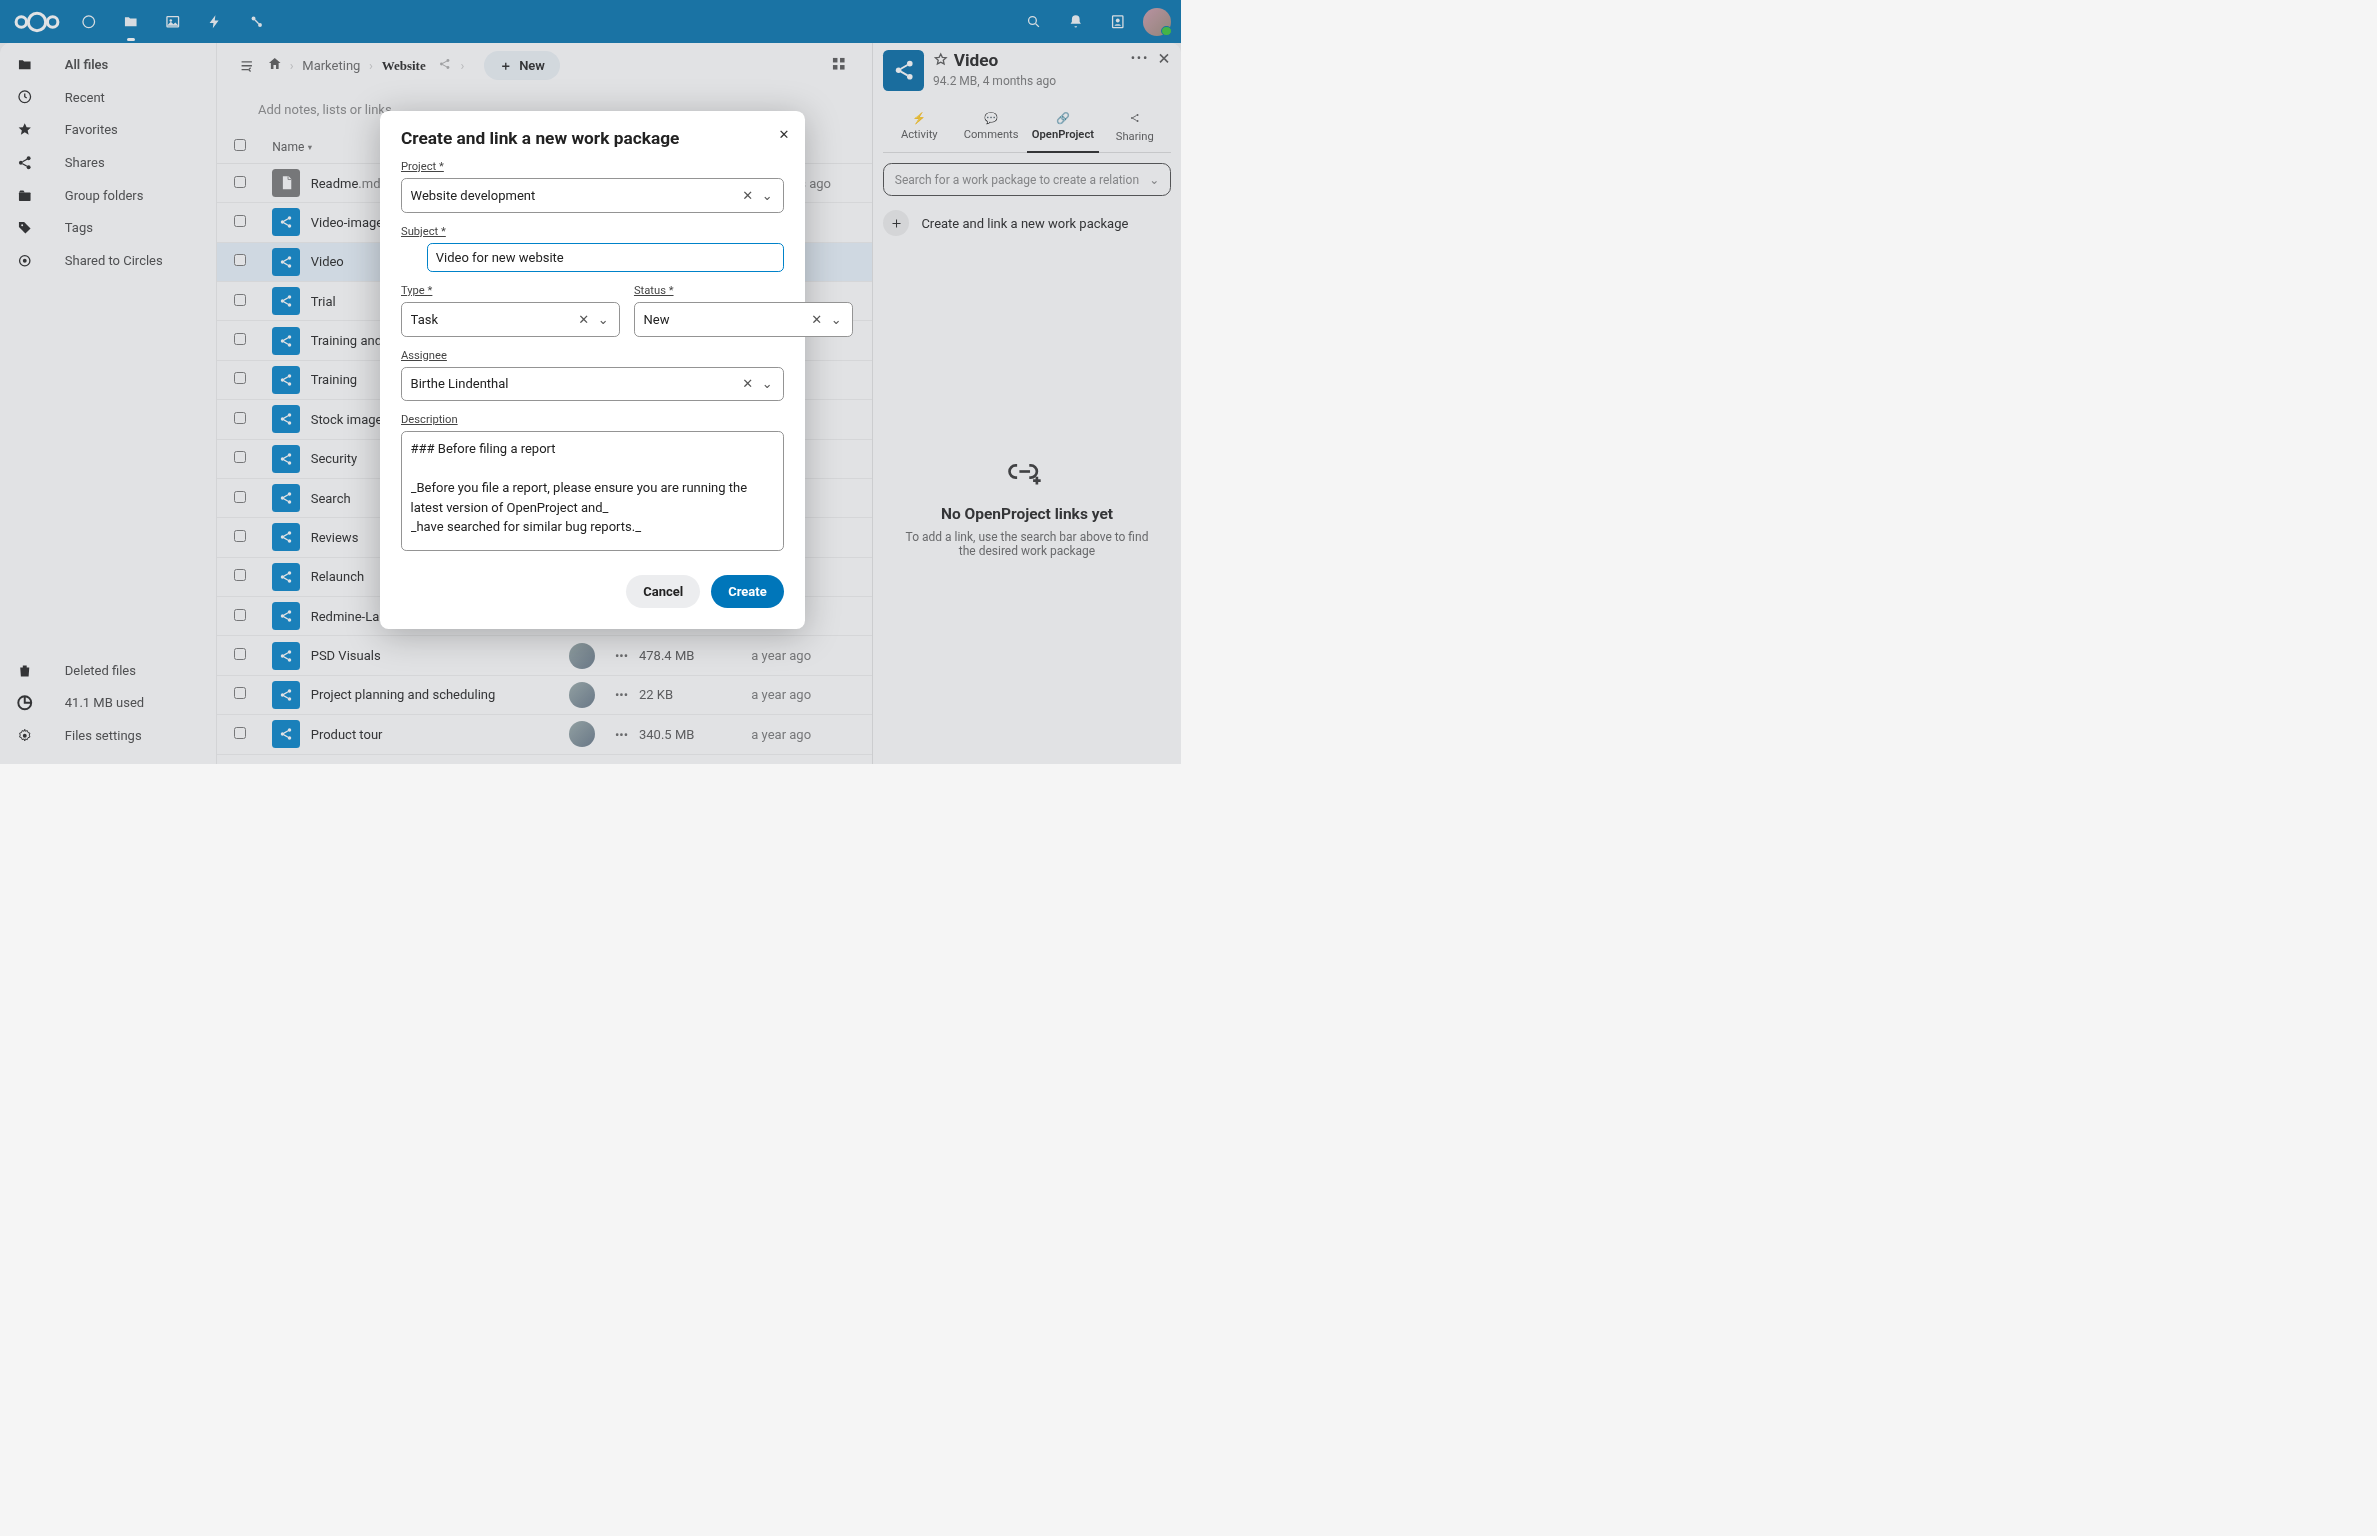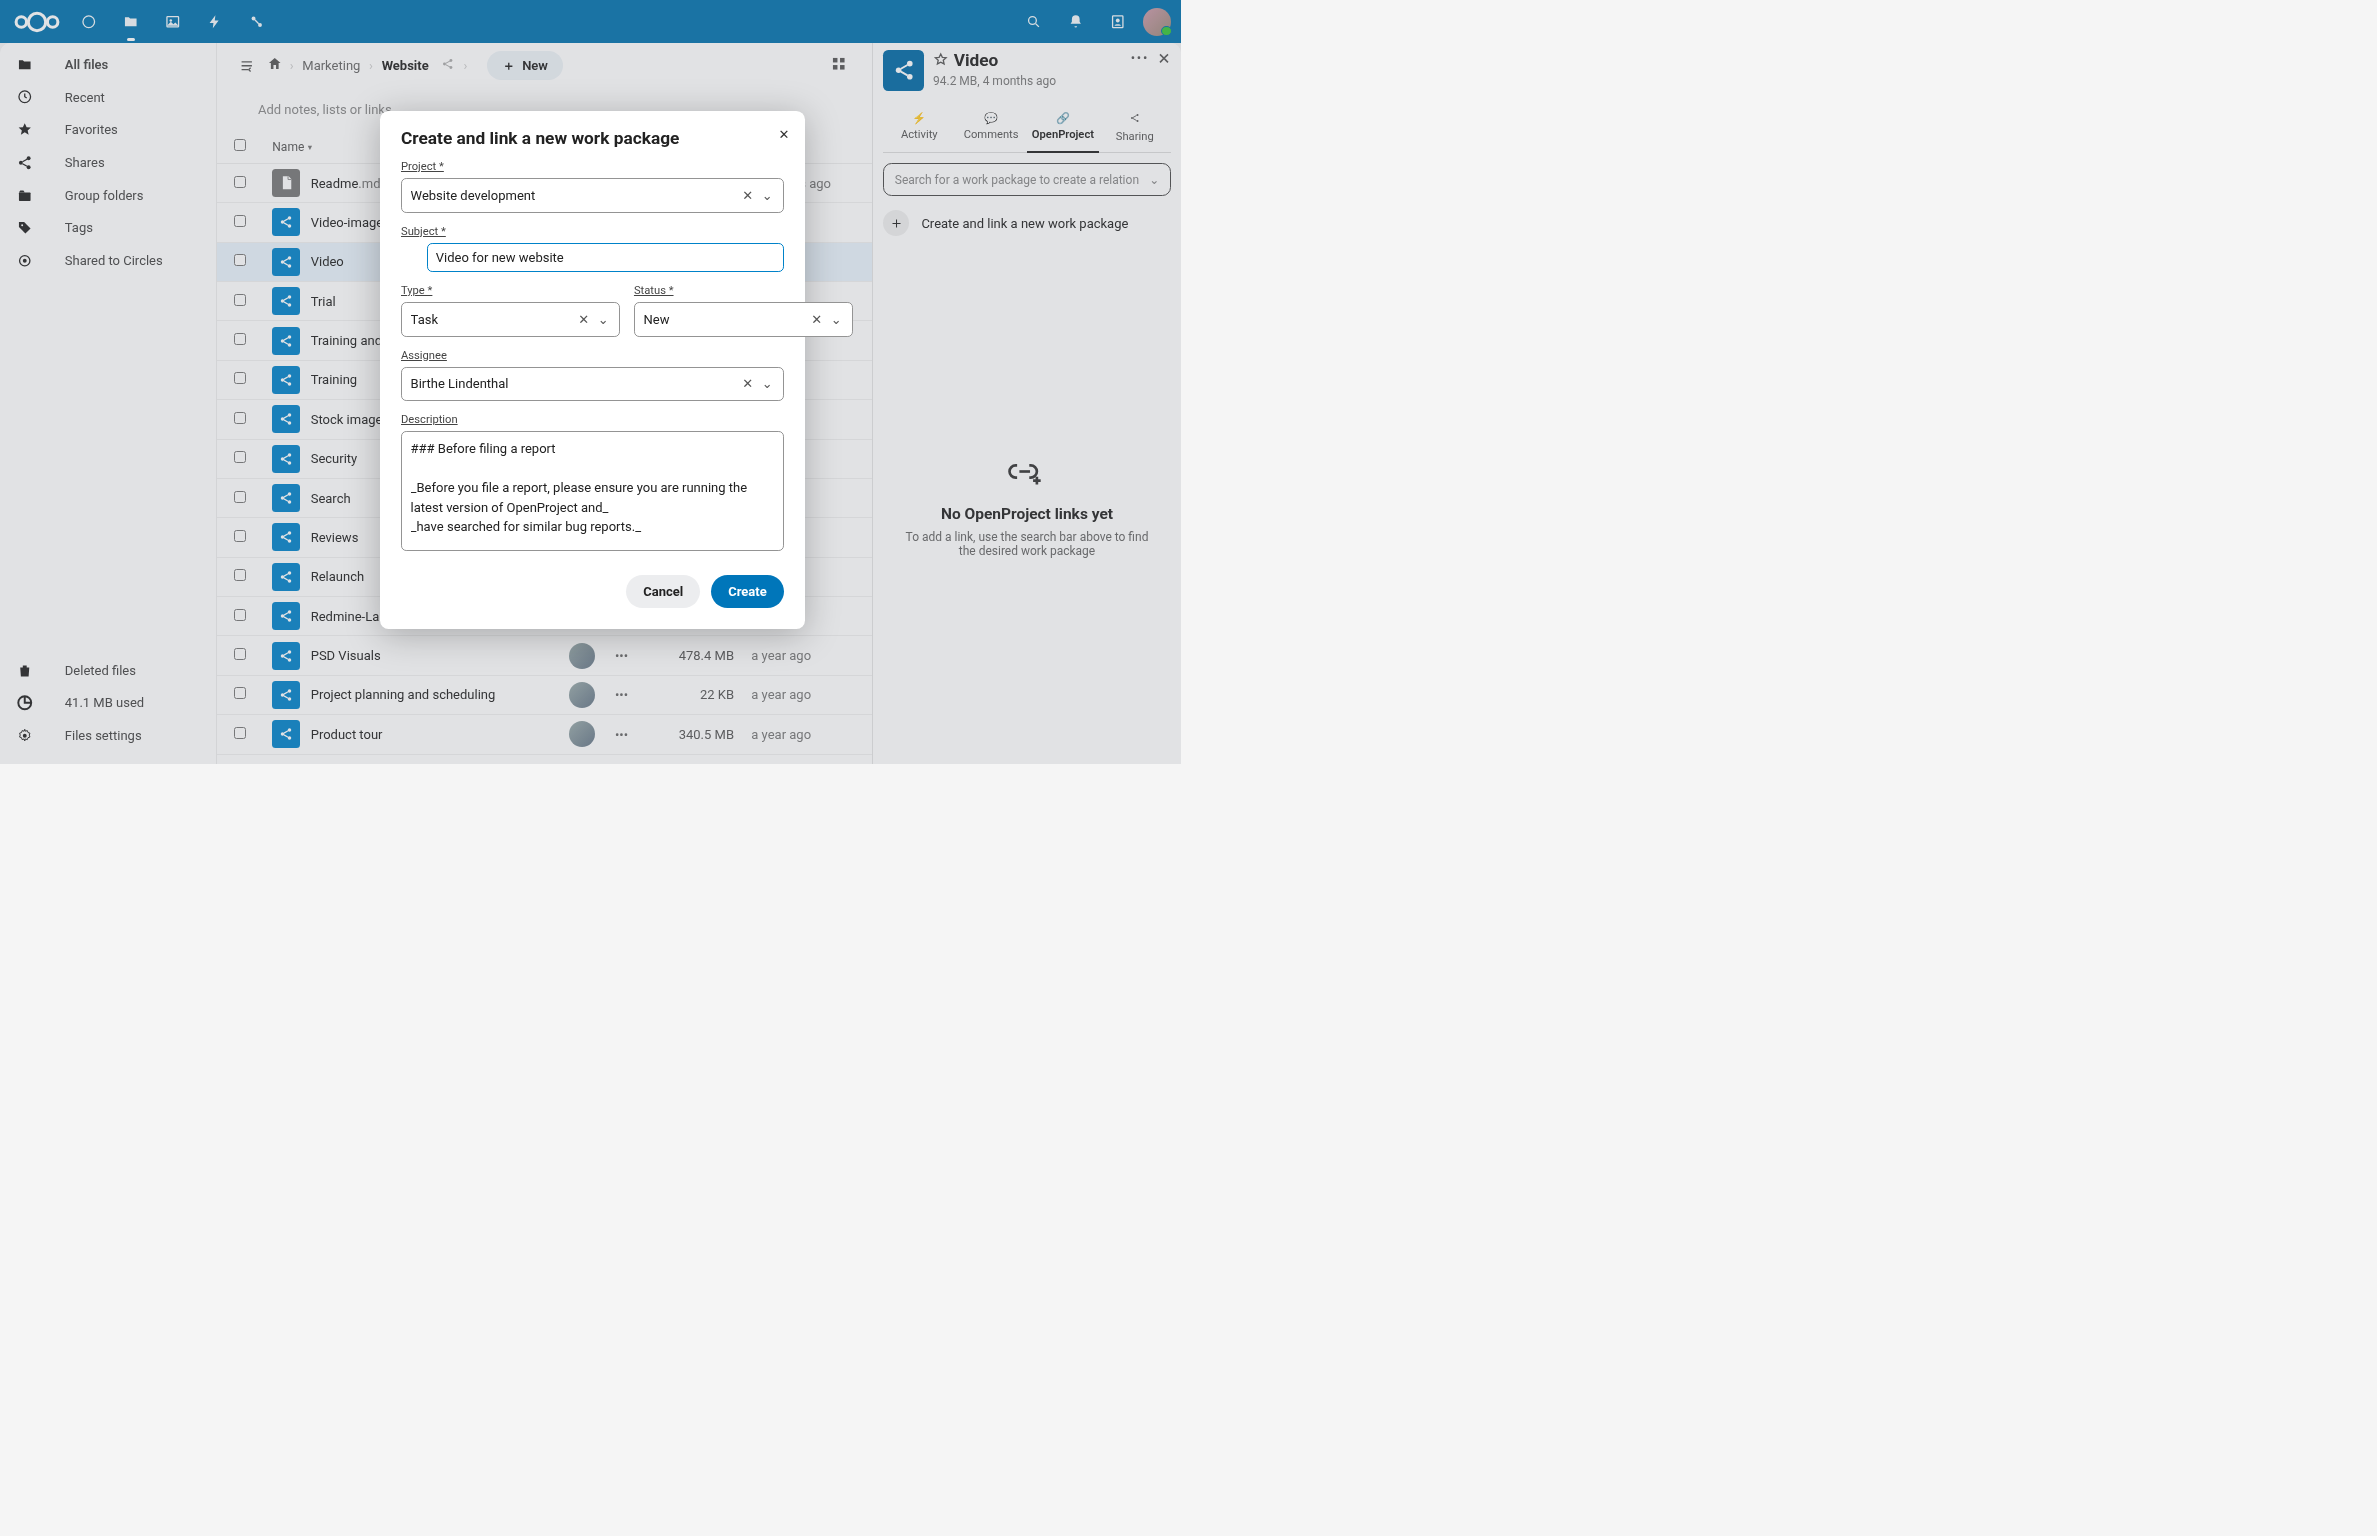--- a/index.html
+++ b/index.html
@@ -76,21 +76,21 @@
 
 
 .files-panel { flex:1; display:flex; flex-direction:column; position:relative; overflow:hidden; }
 .files-header {
   padding: 7px 14px 1.7px; display:flex; align-items:center; gap:5.2px;
 }
 .menu-toggle { width:31px; height:31px; display:flex; align-items:center; justify-content:center; border-radius:7px; cursor:pointer; }
 .breadcrumb { display:flex; align-items:center; gap:7px; color:#666; }
 .breadcrumb .crumb { cursor:pointer; padding:3.5px 1.7px; }
 .breadcrumb .sep { color:#ccc; }
-.breadcrumb .current { font-weight:700; color:#222; }
+.breadcrumb .current { font-weight:700; color:#222;font-family:Liberation Serif, serif; }
 .new-btn {
   margin-left: 14px;
   display:flex; align-items:center; gap:7px;
   background:#ecf2f7; border-radius:17.3px;
   padding:5.2px 15.5px; cursor:pointer; font-weight:600;
 }
 .grid-btn { margin-left:auto; margin-right:12px; cursor:pointer; }
 
 .notes-row { padding: 19px 26px 14px 41px; color:#888; }
 
@@ -119,21 +119,21 @@
 }
 .ficon.share { background:#0082c9; }
 .ficon.doc { background:#767676; }
 .file-row .fname { flex:1; color:#222; }
 .file-row .fname .ext { color:#777; }
 .file-row .fuser {
   width:26px; height:26px; border-radius:50%;
   background:linear-gradient(135deg,#9aa,#678);
 }
 .file-row .factions { width:35px; text-align:center; color:#666; cursor:pointer; }
-.file-row .fsize { width:95px; text-align:right; color:#555; }
+.file-row .fsize { width:95px; text-align:left; color:#555; }
 .file-row .fmod { width:112px; padding-left:17.3px; color:#777; }
 
 
 .right-panel {
   width: 309px;
   border-left: 0.9px solid #e5e5e5;
   padding: 7px 10.4px 14px;
   background:#fff;
   overflow:hidden;
 }

